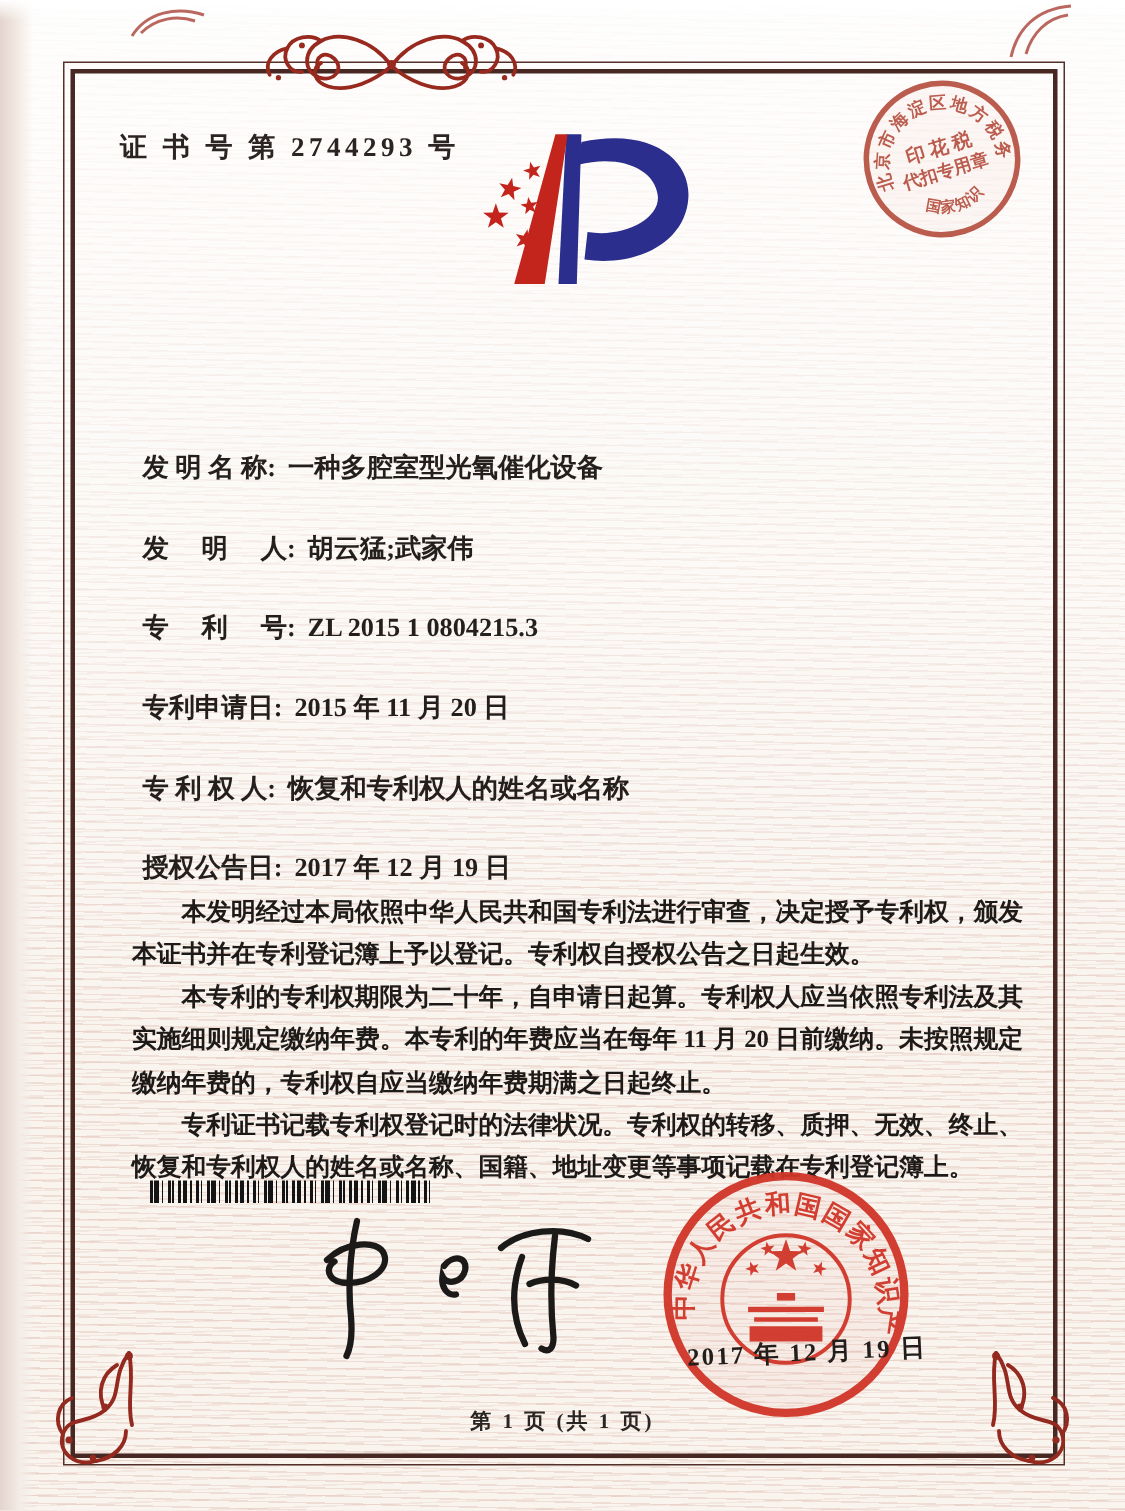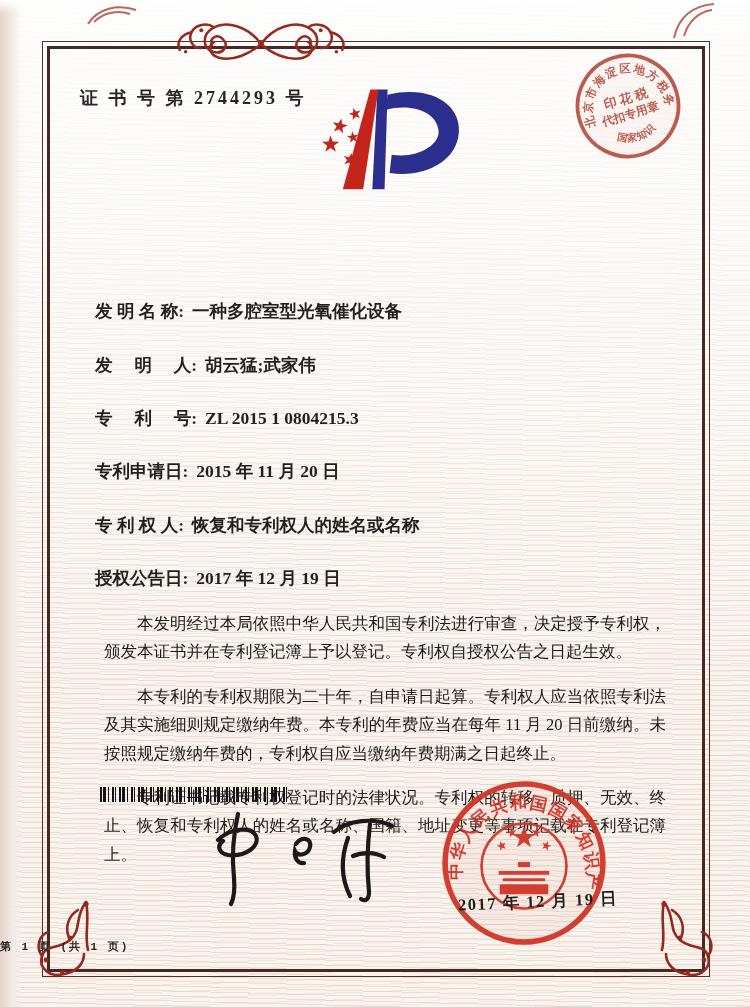--- a/index.html
+++ b/index.html
@@ -43,21 +43,21 @@
   .title{position:absolute;left:0;right:0;top:194px;text-align:center;
     font-size:40px;font-weight:bold;color:#0f0d0c;
     letter-spacing:24px;text-indent:24px;}
   .field{position:absolute;left:95px;right:60px;font-size:17.5px;color:#241f1d;
     font-weight:600;white-space:nowrap;}
   .f0{top:299px}.f1{top:353px}.f2{top:406px}.f3{top:459px}.f4{top:513px}.f5{top:566px}
   .fvalue{margin-left:8px;font-weight:600;}
 
   .body-text{position:absolute;left:88px;right:68px;top:594px;
     font-size:16.5px;line-height:28.4px;color:#1e1a18;text-align:justify;}
-  .body-text p{margin:16px;text-indent:2em;font-weight:400;}
+  .body-text p{margin:0;text-indent:2em;font-weight:700;}
 
   .barcode{position:absolute;left:100px;top:787px;width:190px;height:15px;
     background:repeating-linear-gradient(90deg,
       #141414 0 2px, transparent 2px 3px,
       #141414 3px 6px, transparent 6px 8px,
       #141414 8px 9px, transparent 9px 12px,
       #141414 12px 14px, transparent 14px 15px,
       #141414 15px 16px, transparent 16px 19px);}
 
   .signer{position:absolute;left:97px;top:832px;font-size:17.5px;color:#262120;
@@ -65,22 +65,22 @@
     font-family:"Liberation Sans","DejaVu Sans",sans-serif;}
   .signature{position:absolute;left:196px;top:802px;width:215px;height:108px;}
 
   .seal{position:absolute;left:438px;top:777px;width:172px;height:172px;opacity:.95;}
   .seal-date{position:absolute;left:458px;top:891px;font-size:16.5px;color:#231e1c;
     letter-spacing:1.5px;font-weight:600;transform:rotate(-2.5deg);}
 
   .tax-stamp{position:absolute;left:572px;top:50px;width:112px;height:112px;
     transform:rotate(-17deg);opacity:.9;}
 
-  .footer{position:absolute;left:0;right:0;top:939px;text-align:left;
-    font-size:11px;color:#2a2522;letter-spacing:2px;font-weight:600;font-family:Liberation Mono, monospace;}
+  .footer{position:absolute;left:0;right:0;top:939px;text-align:center;
+    font-size:14px;color:#2a2522;letter-spacing:2px;font-weight:600;}
 </style>
 </head>
 <body>
 
 <div class="page">
   <div class="edge-left"></div>
   <div class="edge-top"></div>
 
   <div class="frame-outer"></div>
   <div class="frame-inner"></div>

